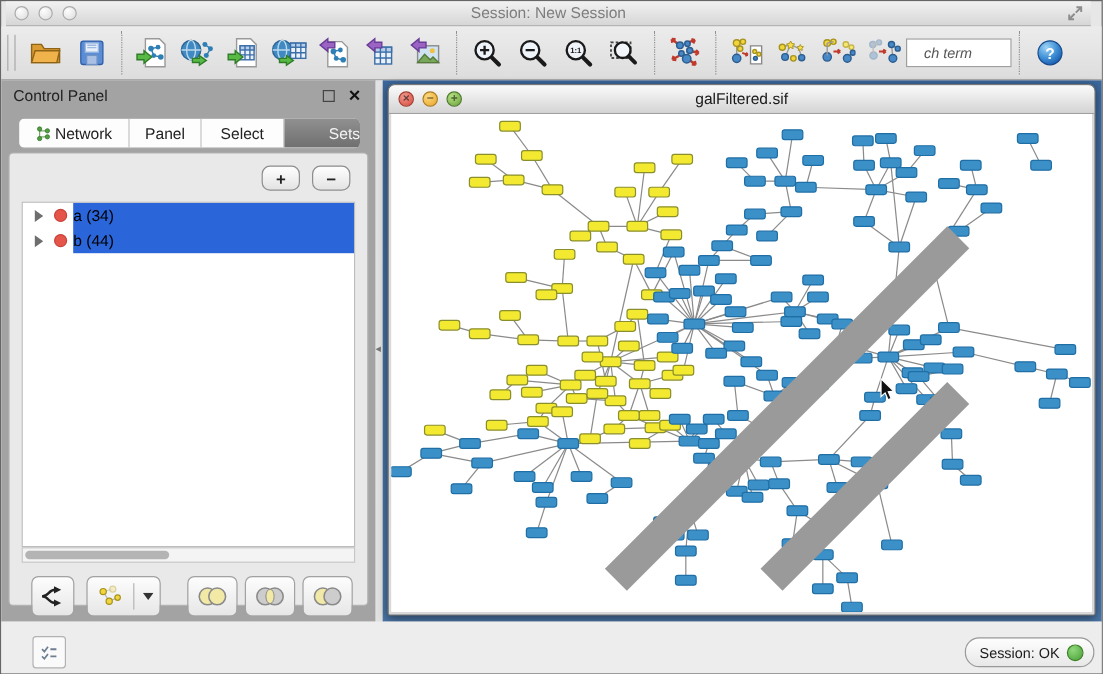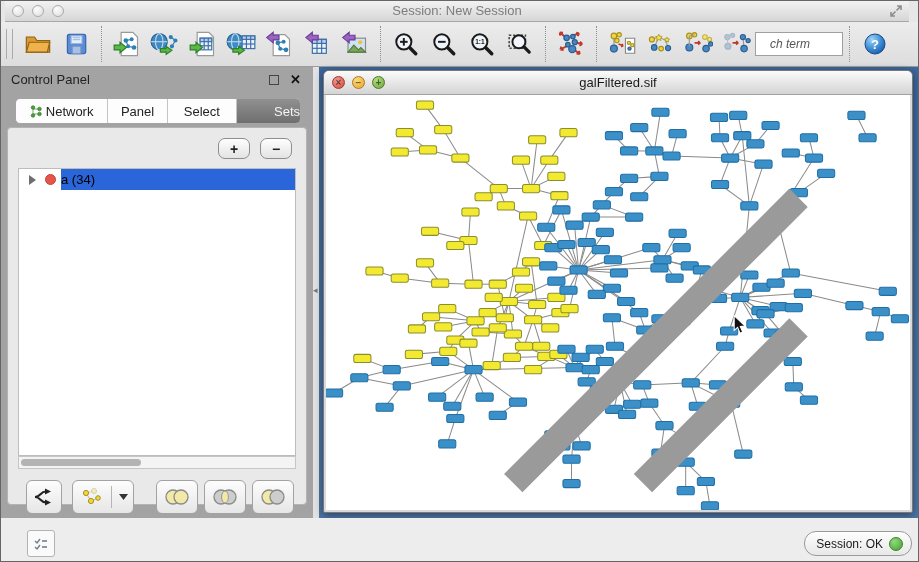--- a/index.html
+++ b/index.html
@@ -386,20 +386,26 @@
       <div class="pm-row">
         <div class="pm-btn">+</div>
         <div class="pm-btn">−</div>
       </div>
       <div class="set-list">
         <div class="set-row">
           <div class="row-hl"></div>
           <div class="row-tri"></div>
           <div class="row-dot"></div>
           <div class="row-label">a (34)</div>
+        </div>
+        <div class="set-row">
+          <div class="row-hl"></div>
+          <div class="row-tri"></div>
+          <div class="row-dot"></div>
+          <div class="row-label">b (44)</div>
         </div>
       </div>
       <div class="hscroll">
         <div class="hthumb"></div>
       </div>
       <div class="cp-btnrow">
         <div class="cbtn" style="width:36px;margin-left:18px;">
           <svg width="24" height="24" viewBox="0 0 24 24">
             <path d="M3,12 C9,12 8,6.5 14,6.5 M3,12 C9,12 8,17.5 14,17.5" stroke="#222" stroke-width="2" fill="none"></path>
             <path d="M13,3.5 L19,6.5 L13,9.5 Z" fill="#222"></path>

